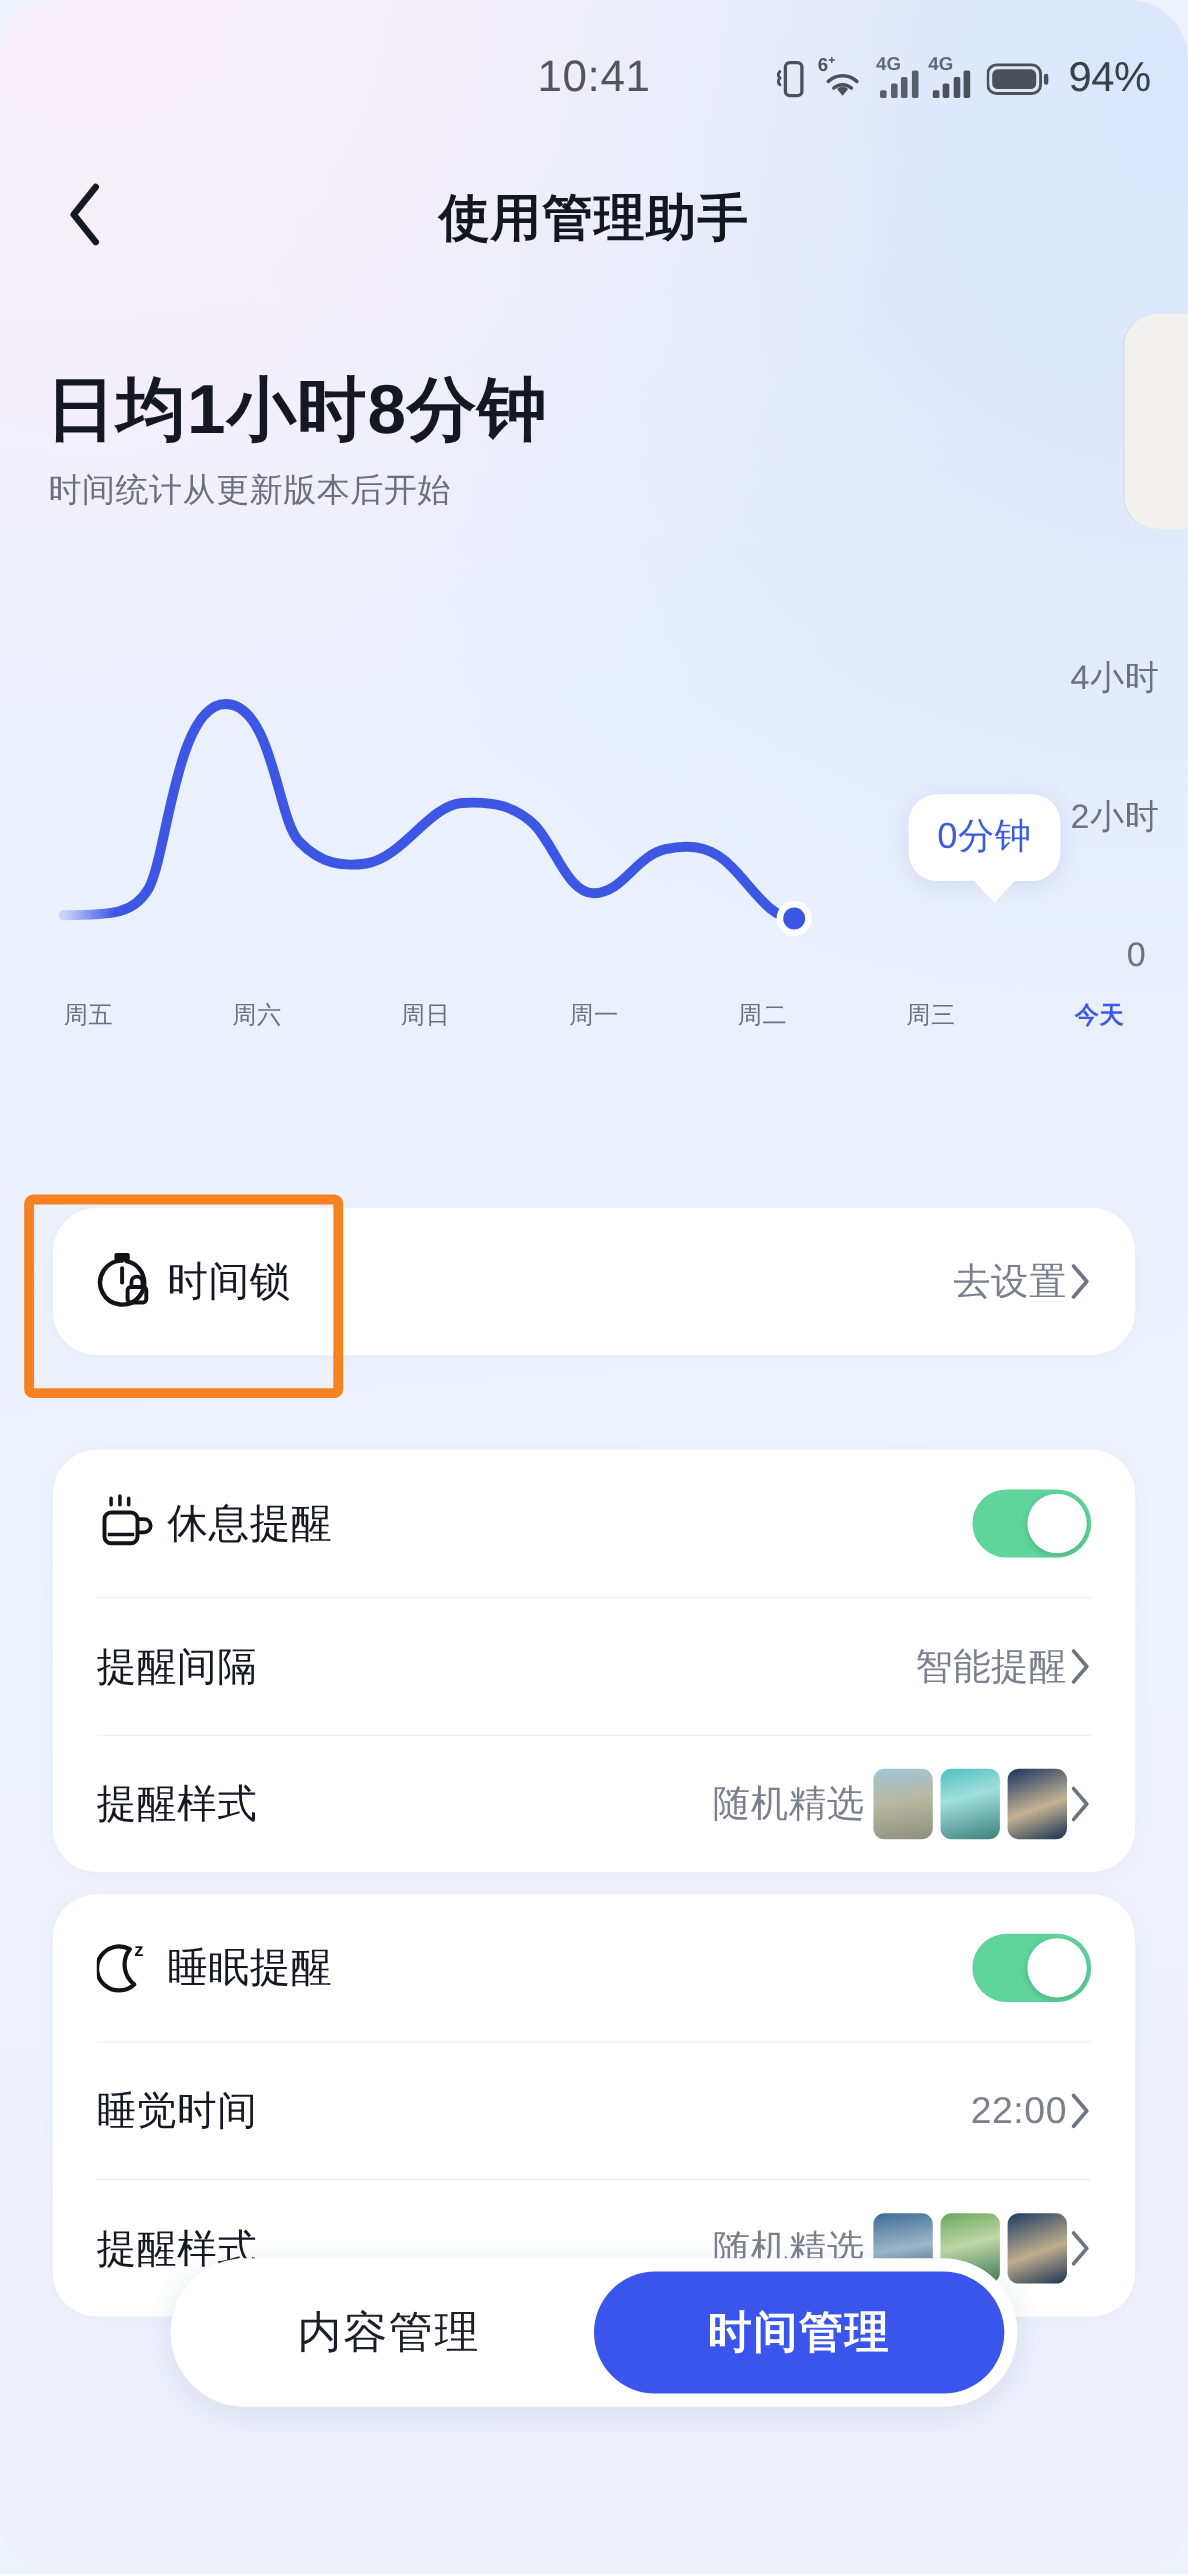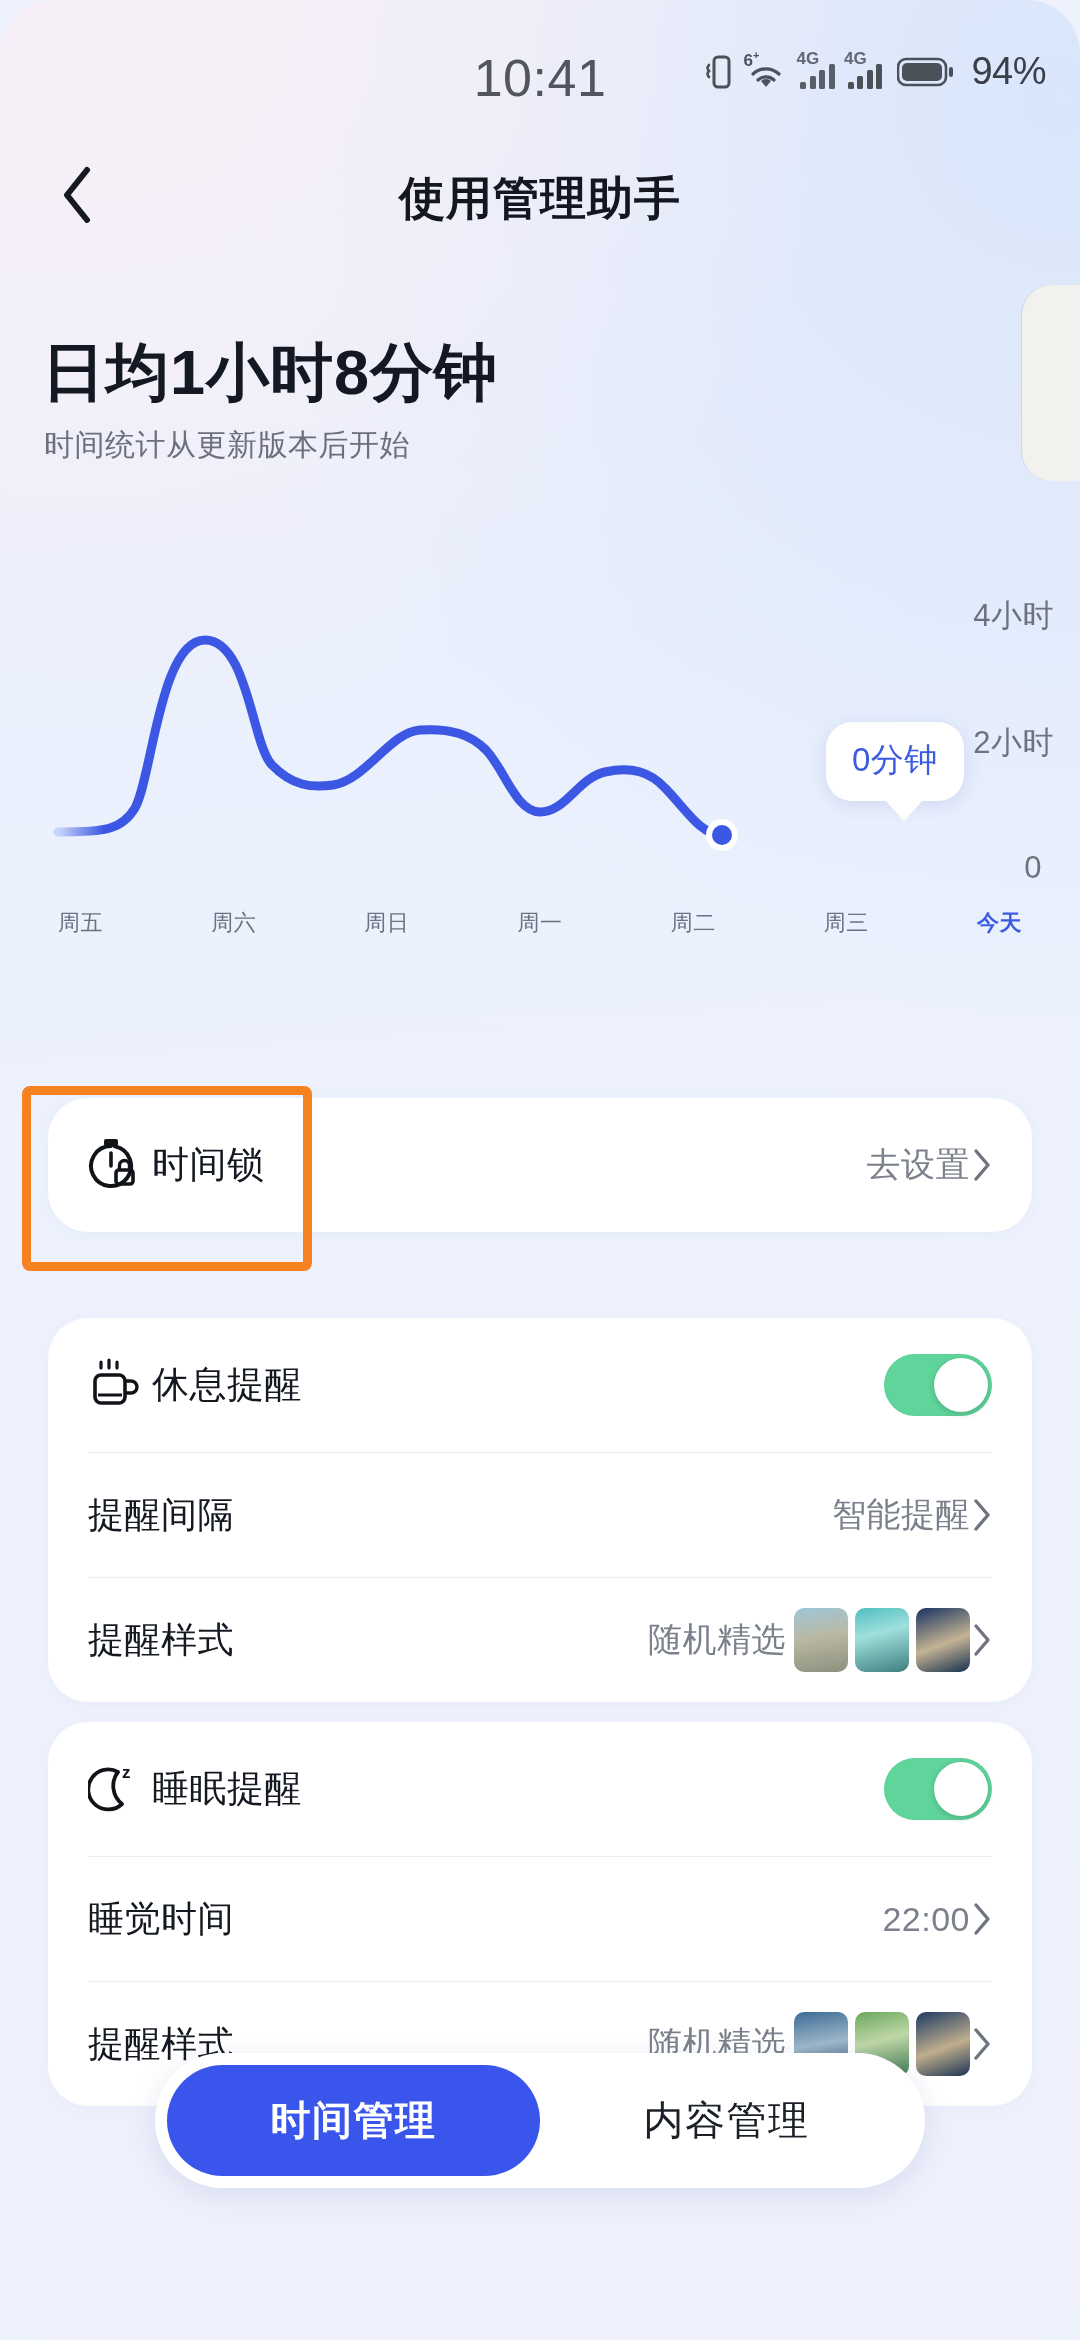--- a/index.html
+++ b/index.html
@@ -24,21 +24,21 @@
   }
 
   
   #statusbar {
     position:absolute; top:0; left:0; width:1080px; height:112px;
     display:flex; align-items:center;
   }
   #status-time {
     position:absolute; left:50%; transform:translateX(-50%);
     top:48px;
-    font-size:52px; font-weight:400; color:#50555e;
+    font-size:40px; font-weight:400; color:#50555e;
     letter-spacing:.5px;
   }
   #status-icons {
     position:absolute; right:34px; top:50px;
     display:flex; align-items:center; gap:11px;
   }
   .si { display:block; }
 
   .pct { font-size:38px; color:#3a4049; font-weight:500; margin-left:5px; letter-spacing:-.5px; }
 
@@ -407,17 +407,17 @@
         <svg class="chev" width="20" height="34" viewBox="0 0 20 34">
           <path d="M4 3 L16 17 L4 31" fill="none" stroke="#6f757f" stroke-width="3.4" stroke-linecap="round" stroke-linejoin="round"></path>
         </svg>
       </span>
     </div>
   </div>
 
   <div id="highlight"></div>
 
   <div id="tabbar">
+    <div class="tab">内容管理</div>
     <div class="tab active">时间管理</div>
-    <div class="tab">内容管理</div>
   </div>
 
 </div>
 
 </body></html>

